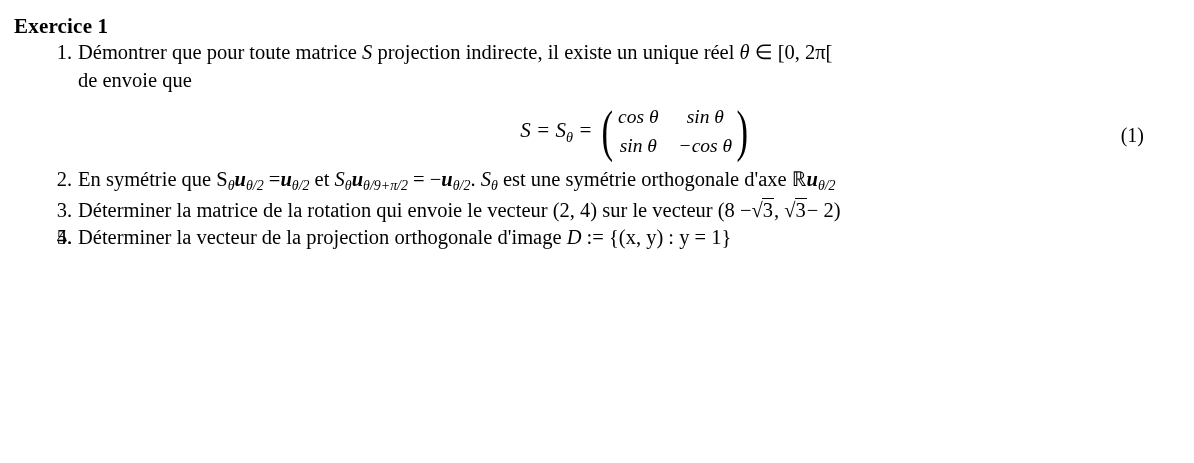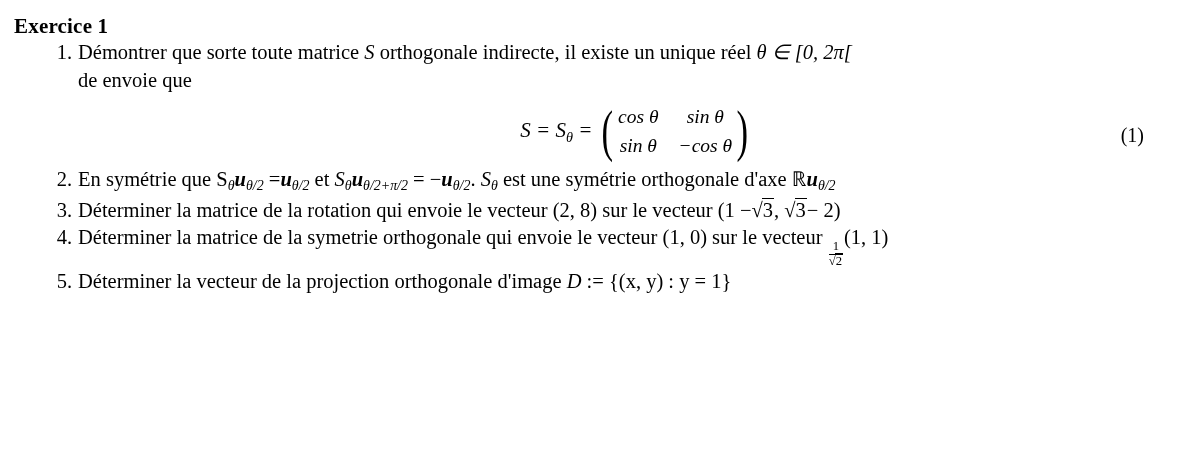--- a/index.html
+++ b/index.html
@@ -125,36 +125,36 @@
 
   .sqrt {
     white-space: nowrap;
   }
   .sqrt .rad { font-size: 1.0em; }
   .ovl {
     border-top: 1px solid #000;
     padding: 0 1px;
     margin-left: -1px;
   }
-  .nowrap { white-space: nowrap; font-style: italic; }
+  .nowrap { white-space: nowrap; }
 </style>
 </head>
 <body>
 
 <div class="page">
 
   <div class="ex-title">Exercice 1</div>
 
   <ol class="items">
 
     <li class="item item-1">
       <span class="num">1.</span>
-      <span><span>Démontrer que sorte toute matrice</span>
+      <span><span>Démontrer que pour toute matrice</span>
         <span class="it">S</span>
-        <span>orthogonale indirecte, il existe un unique réel</span>
+        <span>projection indirecte, il existe un unique réel</span>
         <span class="it">θ</span>
         <span class="nowrap">∈ [0, 2π[</span><br>
         <span>de envoie que</span>
       </span>
 
       <div class="eq-block">
         <div class="eq-center">
           <span class="eq-row">
             <span class="eq-lhs"><span>S = S</span><span class="sub">θ</span> =</span>
             <span class="paren">(</span>
@@ -169,43 +169,37 @@
         </div>
         <div class="eq-tag">(1)</div>
       </div>
     </li>
 
     <li class="item item-2">
       <span class="num">2.</span>
       <span><span>En symétrie que S</span><span class="sub">θ</span><span class="bi">u</span><span class="sub">θ/2</span>
         <span>=</span><span class="bi">u</span><span class="sub">θ/2</span>
         <span>et</span>
-        <span class="it">S</span><span class="sub">θ</span><span class="bi">u</span><span class="sub">θ/2+π/2</span>
+        <span class="it">S</span><span class="sub">θ</span><span class="bi">u</span><span class="sub">θ/9+π/2</span>
         <span>= −</span><span class="bi">u</span><span class="sub">θ/2</span><span>.</span>
         <span class="it">S</span><span class="sub">θ</span>
         <span>est une symétrie orthogonale d'axe</span>
         <span>ℝ</span><span class="bi">u</span><span class="sub">θ/2</span>
       </span>
     </li>
 
     <li class="item item-3">
       <span class="num">3.</span>
-      <span><span>Déterminer la matrice de la rotation qui envoie le vecteur (2, 8) sur le vecteur (1 −</span><span class="sqrt"><span class="rad">√</span><span class="ovl">3</span></span><span>,</span>
+      <span><span>Déterminer la matrice de la rotation qui envoie le vecteur (2, 4) sur le vecteur (8 −</span><span class="sqrt"><span class="rad">√</span><span class="ovl">3</span></span><span>,</span>
         <span class="sqrt"><span class="rad">√</span><span class="ovl">3</span></span><span>− 2)</span>
       </span>
     </li>
 
     <li class="item item-4">
       <span class="num">4.</span>
-      <span><span>Déterminer la matrice de la symetrie orthogonale qui envoie le vecteur (1, 0) sur le vecteur</span>
-        <span class="frac">
-            <span class="num2">1</span>
-            <span class="den"><span class="sqrt"><span class="rad">√</span><span class="ovl">2</span></span></span>
-          </span><span>(1, 1)</span>
-      </span>
     </li>
 
     <li class="item item-5">
       <span class="num">5.</span>
       <span><span>Déterminer la vecteur de la projection orthogonale d'image</span>
         <span class="it">D</span>
         <span>:= {(x, y)  :  y = 1}</span>
       </span>
     </li>
 

